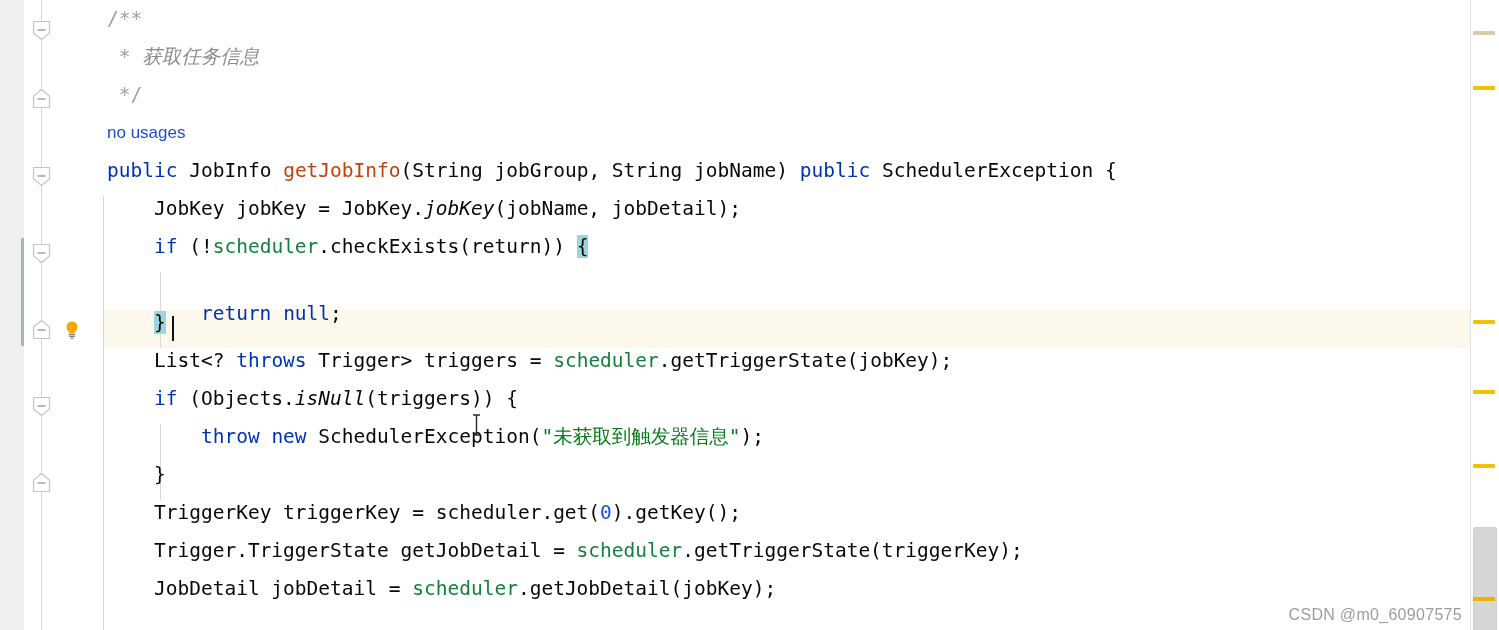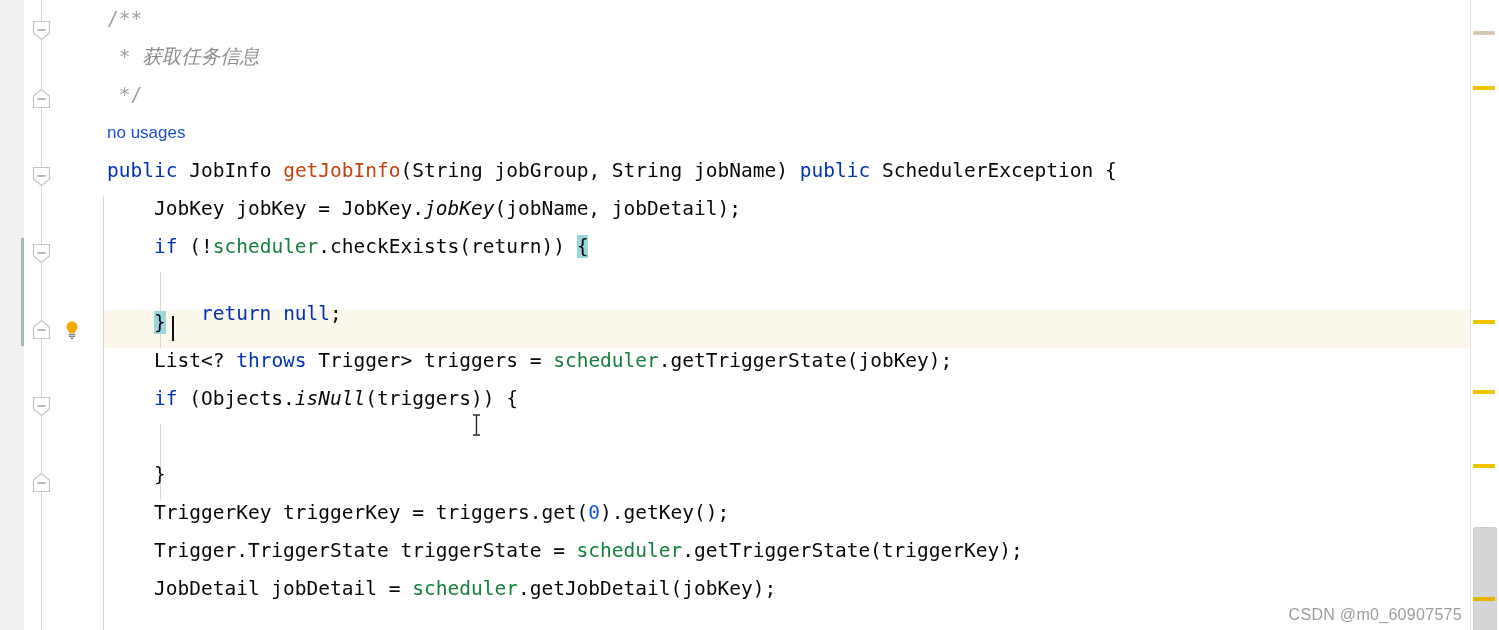--- a/index.html
+++ b/index.html
@@ -213,29 +213,30 @@
     
     <div class="ln" style="top:304px;"><span>    </span><span class="brace-hl">}</span></div>
 
     
     <div class="ln" style="top:342px;"><span>    </span><span>List&lt;? </span><span class="kw">throws</span><span> Trigger&gt; triggers = </span><span class="field">scheduler</span><span>.getTriggerState(jobKey);</span></div>
 
     
     <div class="ln" style="top:380px;"><span>    </span><span class="kw">if</span><span> (Objects.</span><span class="ital">isNull</span><span>(triggers)) {</span></div>
 
     
+    <div class="ln" style="top:418px;"><span>        </span><span class="kw">throw</span><span> </span><span class="kw">new</span><span> SchedulerException(</span><span class="str">"未获取到触发器信息"</span><span>);</span></div>
 
     
     <div class="ln" style="top:456px;"><span>    </span><span>}</span></div>
 
     
-    <div class="ln" style="top:494px;"><span>    </span><span>TriggerKey triggerKey = triggers.get(</span><span class="num">0</span><span>).getKey();</span></div>
-
-    
-    <div class="ln" style="top:532px;"><span>    </span><span>Trigger.TriggerState triggerState = </span><span class="field">scheduler</span><span>.getTriggerState(triggerKey);</span></div>
+    <div class="ln" style="top:494px;"><span>    </span><span>TriggerKey triggerKey = scheduler.get(</span><span class="num">0</span><span>).getKey();</span></div>
+
+    
+    <div class="ln" style="top:532px;"><span>    </span><span>Trigger.TriggerState getJobDetail = </span><span class="field">scheduler</span><span>.getTriggerState(triggerKey);</span></div>
 
     
     <div class="ln" style="top:570px;"><span>    </span><span>JobDetail jobDetail = </span><span class="field">scheduler</span><span>.getJobDetail(jobKey);</span></div>
 
   </div>
 
   <div class="caret" style="left:172px;top:316px;"></div>
 
   <div class="ibeam" style="left:471px;top:414px;">
     <svg width="11" height="22" viewBox="0 0 11 22">

